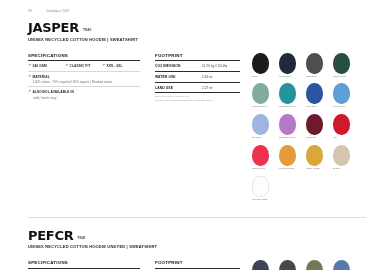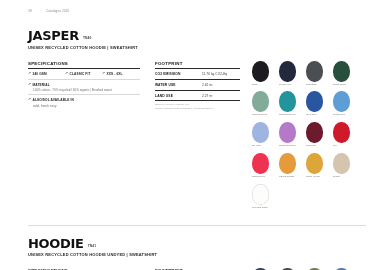--- a/index.html
+++ b/index.html
@@ -127,21 +127,21 @@
 </head>
 <body>
 
 <div class="page">
 
   <div class="runhead">
     <span class="pg">38</span>
     <span>Catalogue 2025</span>
   </div>
 
-  <div class="product" style="margin-top:16px;">
+  <div class="product" style="margin-top:8px;">
     <div class="titlewrap">
       <span class="pname">JASPER</span>
       <span class="pcode">TN40</span>
     </div>
     <div class="psub">UNISEX RECYCLED COTTON HOODIE | SWEATSHIRT</div>
 
     <div class="cols">
 
       <div class="col-spec">
         <div class="sechead">SPECIFICATIONS</div>
@@ -272,21 +272,21 @@
           </div>
       </div>
 
     </div>
   </div>
 
   <div class="divider"></div>
 
   <div class="product two">
     <div class="titlewrap">
-      <span class="pname">HOODIE</span>
+      <span class="pname">PEFCR</span>
       <span class="pcode">TN41</span>
     </div>
     <div class="psub">UNISEX RECYCLED COTTON HOODIE UNDYED | SWEATSHIRT</div>
 
     <div class="cols">
 
       <div class="col-spec">
         <div class="sechead">SPECIFICATIONS</div>
 
       </div>

